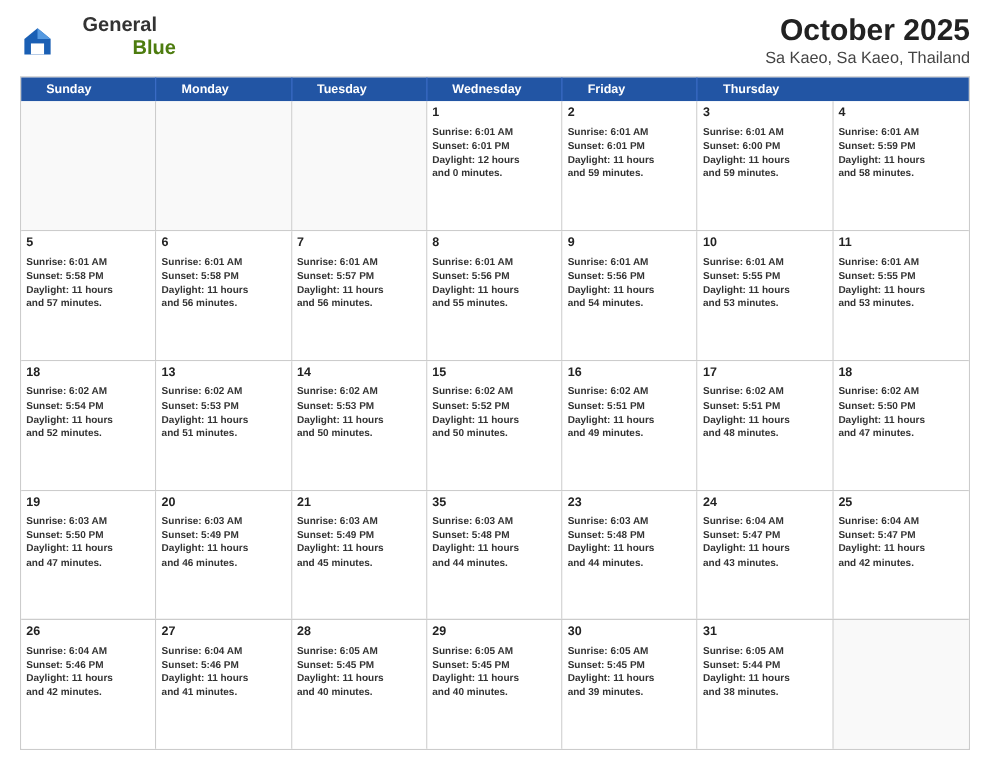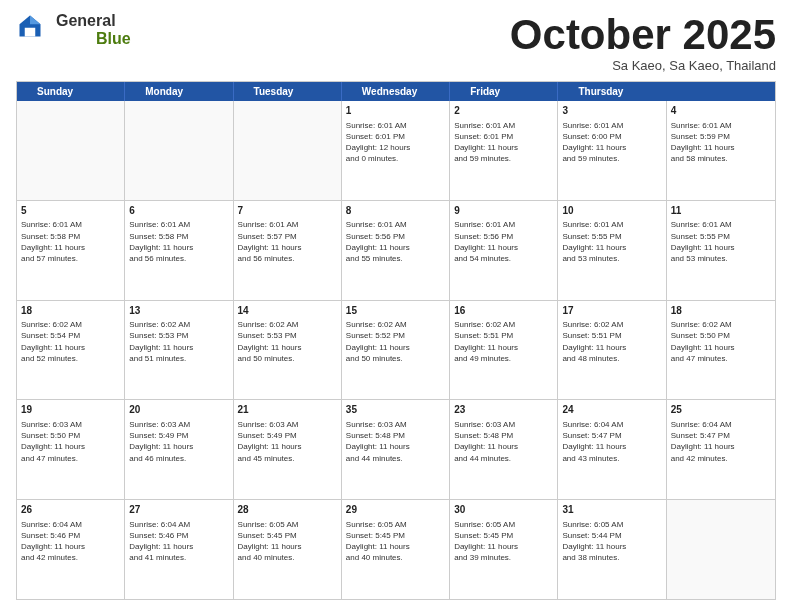--- a/index.html
+++ b/index.html
@@ -18,39 +18,39 @@
       flex-direction: column;
     }
     .header {
       display: flex;
       justify-content: space-between;
       align-items: flex-start;
       margin-bottom: 8px;
     }
     .logo {
       display: flex;
-      align-items: flex-start;
-      gap: 12px;
+      align-items: flex-end;
+      gap: 22px;
     }
     .logo-text {
       font-size: 16px;
       font-weight: bold;
       line-height: 1.1;
     }
     .logo-general { color: #333; }
     .logo-blue { color: #4d7c0f; margin-left: 40px; }
     .logo-icon {
       width: 28px;
       height: 28px;
     }
     .title-block {
       text-align: right;
     }
     .month-title {
-      font-size: 42px;
+      font-size: 24px;
       font-weight: bold;
       color: #222;
       line-height: 1.1;
     }
     .location {
       font-size: 13px;
       color: #444;
       margin-top: 0;
     }
     .calendar {
@@ -99,20 +99,21 @@
       font-size: 10px;
       font-weight: bold;
       color: #222;
       display: block;
       margin-bottom: 2px;
     }
     .cal-cell .cell-info {
       font-size: 8px;
       color: #333;
       line-height: 1.4;
+      font-weight: bold;
     }
   </style>
 </head>
 <body>
 
 <div class="page">
   <div class="header">
     <div class="logo">
       <svg class="logo-icon" viewBox="0 0 32 32">
         <polygon points="16,4 28,14 28,28 4,28 4,14" fill="#1a5fb4"></polygon>

